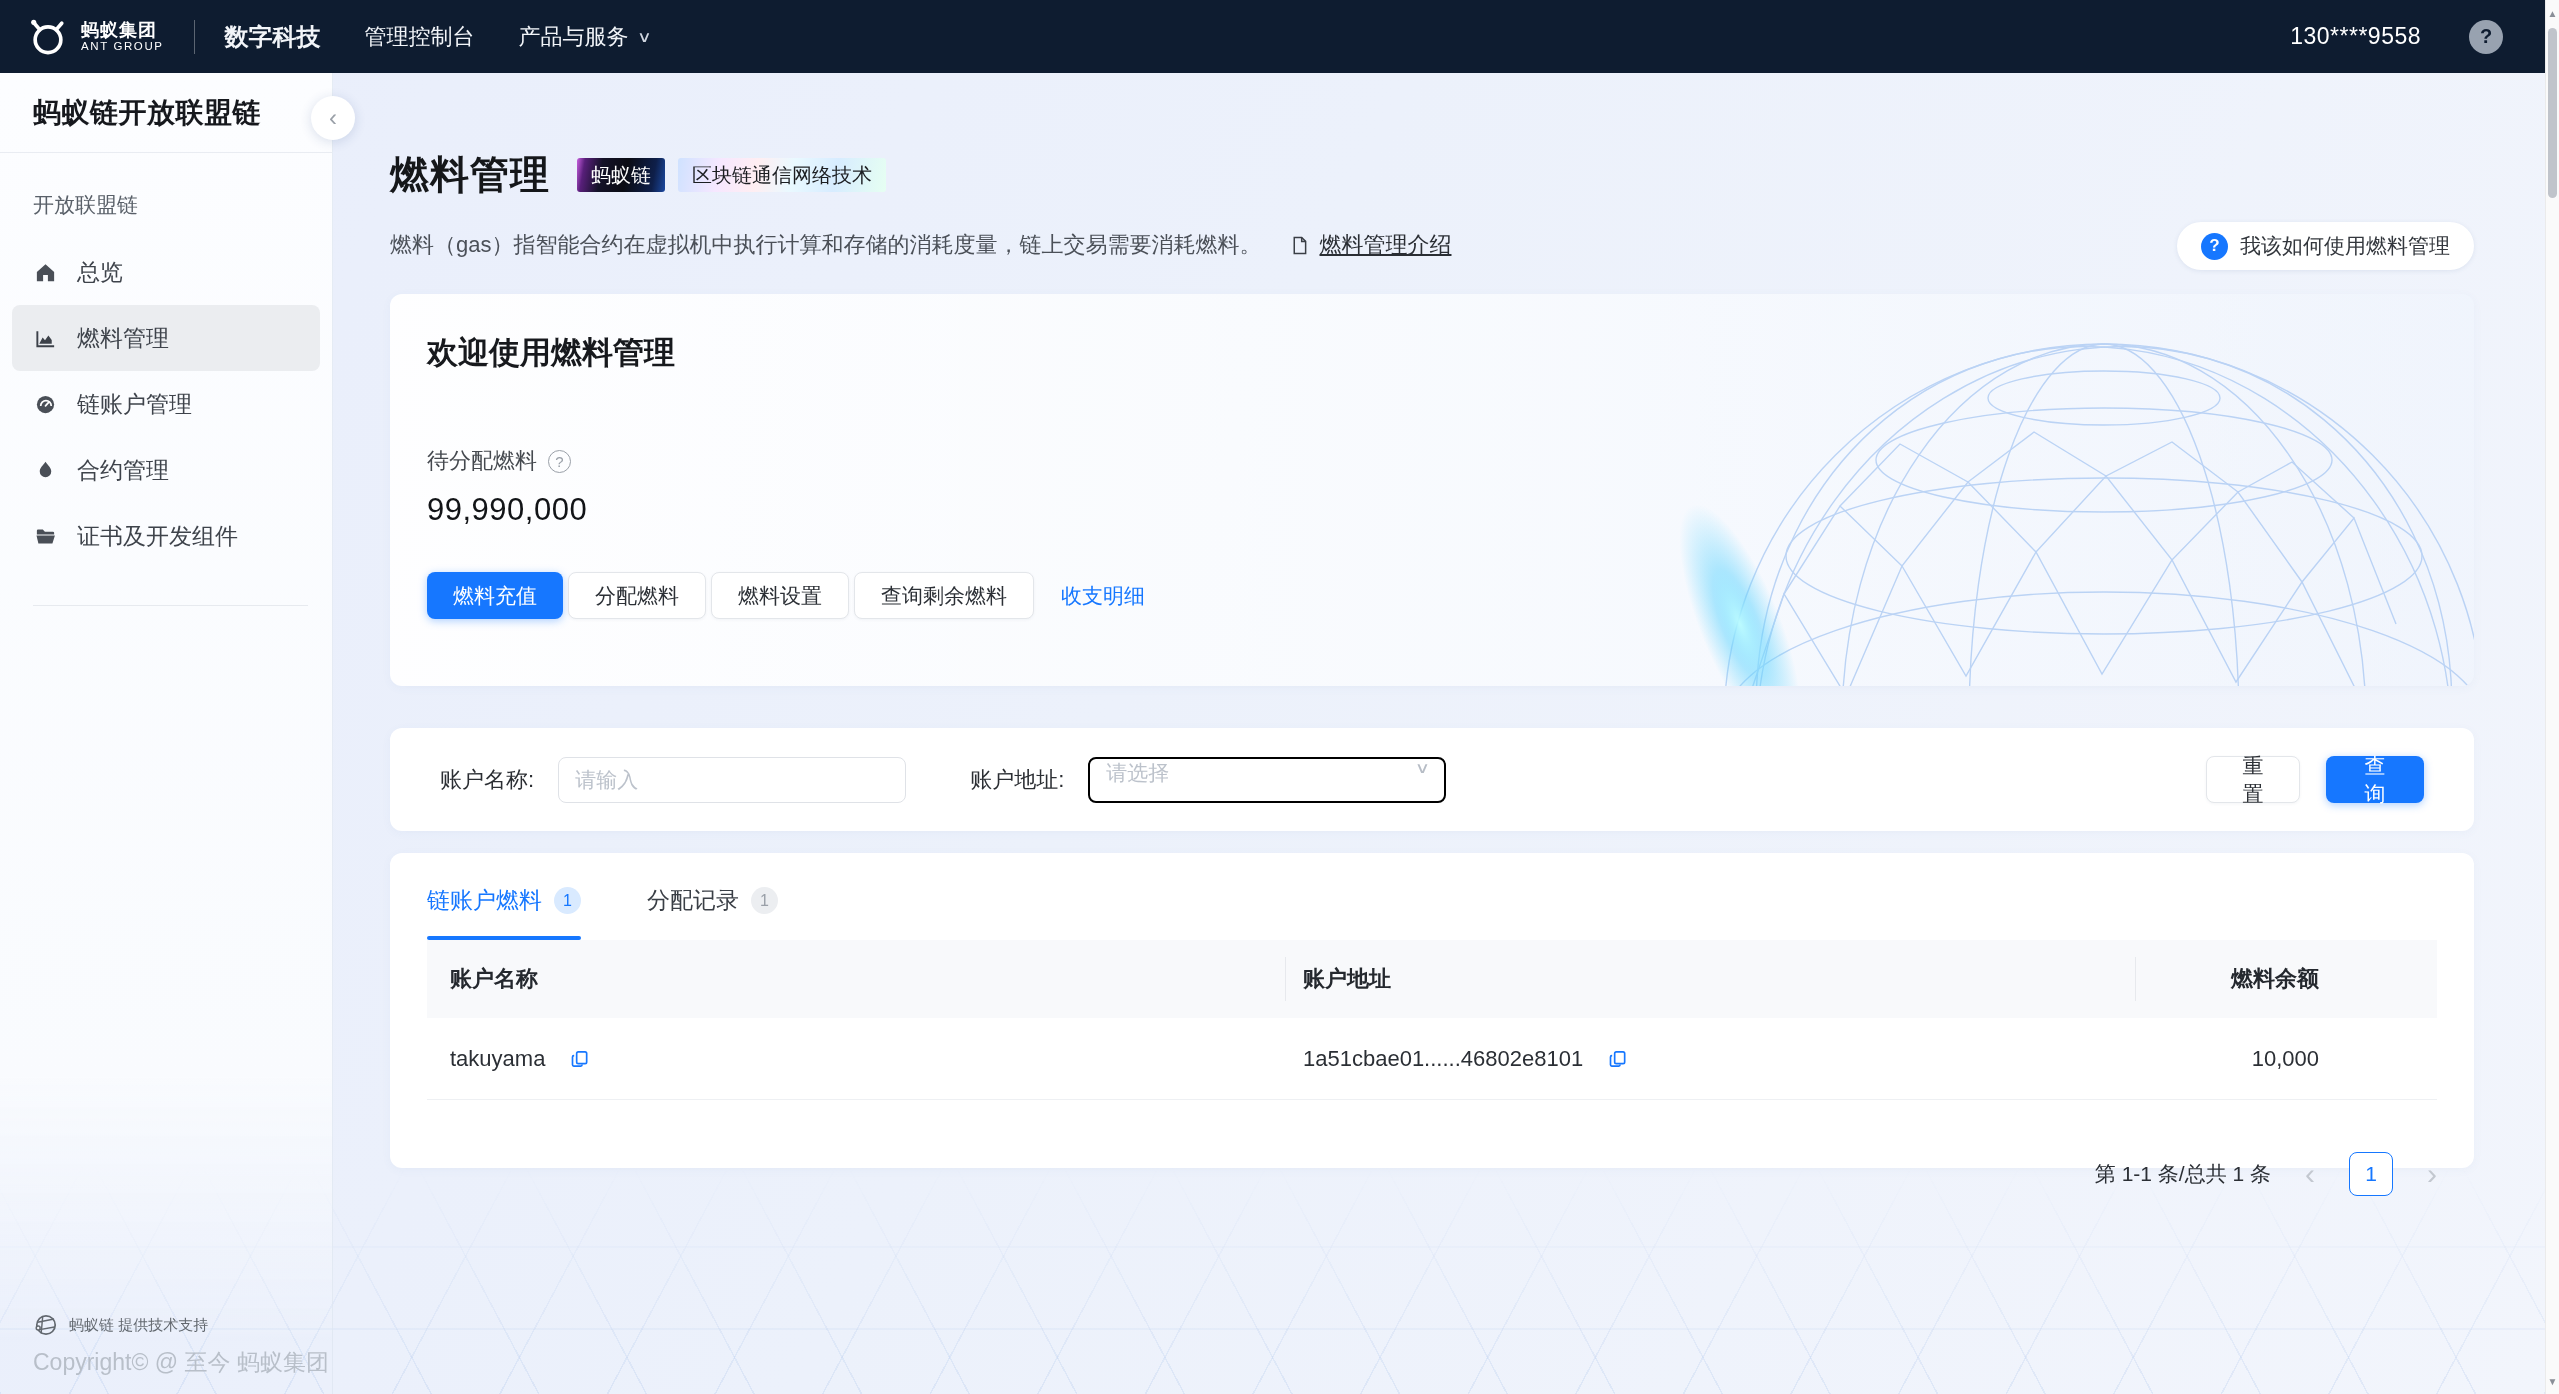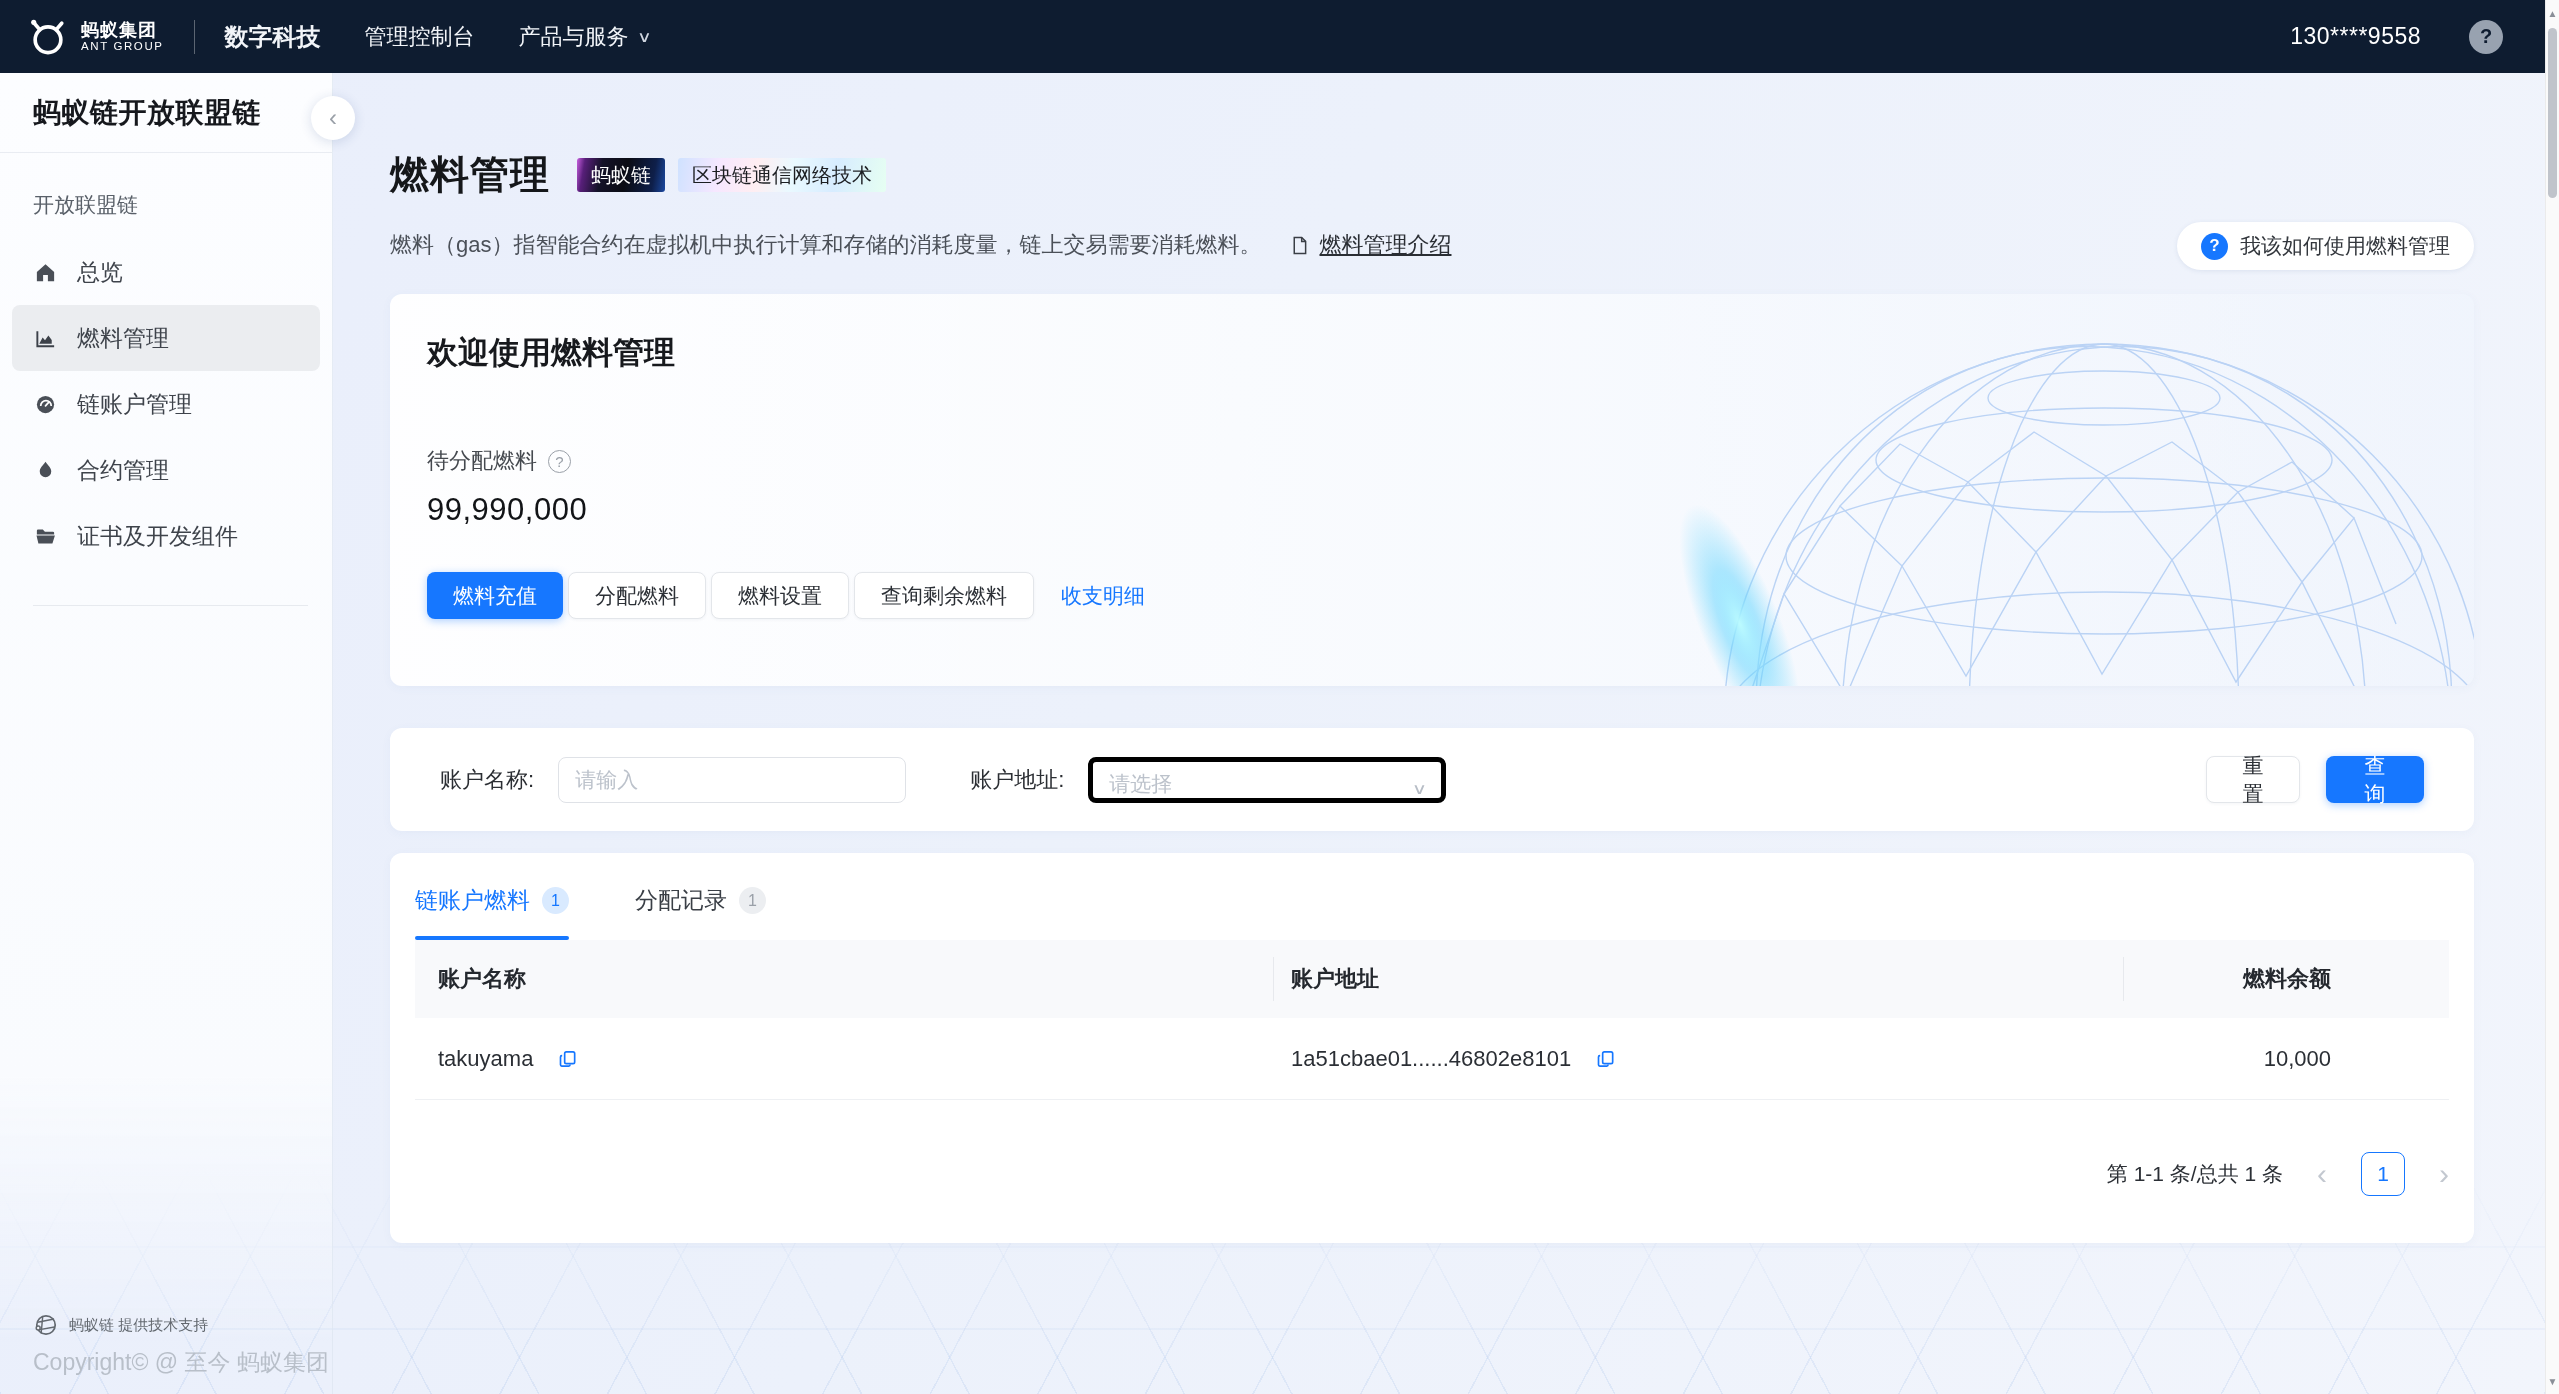--- a/index.html
+++ b/index.html
@@ -96,30 +96,30 @@
   .link-blue{ color:#1677ff; font-size:21px; margin-left:22px; cursor:pointer; }
   .sphere{ position:absolute; right:0; top:0; height:100%; width:1250px; pointer-events:none; z-index:1;}
 
   
   .filter-card{ margin-top:42px; height:103px; display:flex; align-items:center; padding:0 50px;gap:10px; }
   .f-label{ font-size:22px; color:#2b2e33; }
   .f-input{ width:348px; height:46px; margin-left:14px; border:1px solid #dfe2e7; border-radius:8px;
     padding:0 16px; font-size:21px; color:#33373d; font-family:inherit; outline:none; background:#fff;}
   .f-input::placeholder{ color:#bcc2cb; }
   .f-label2{ margin-left:54px; }
-  .f-select{ width:358px; height:46px; margin-left:14px; border:5px solid #000000; border-radius:8px;
-    padding:0 16px; display:flex; align-items:flex-end; justify-content:space-between; cursor:pointer; background:#fff;}
+  .f-select{ width:358px; height:46px; margin-left:14px; border:2px solid #000000; border-radius:8px;
+    padding:0 16px; display:flex; align-items:flex-start; justify-content:space-between; cursor:pointer; background:#fff;}
   .f-select .ph{ font-size:21px; color:#bcc2cb; }
   .f-select .caret{ font-size:15px; color:#b7bdc6; transform:scaleX(1.4); }
   .f-spacer{ flex:1; }
   .btn-reset{ width:94px; }
   .btn-search{ width:98px; margin-left:16px; }
 
   
-  .table-card{ margin-top:22px; height:390px; padding:0 25px; }
+  .table-card{ margin-top:22px; height:315px; padding:0 37px; }
   .tabs{ display:flex; gap:66px; padding-top:32px; }
   .tab{ display:flex; align-items:center; gap:12px; font-size:23px; padding-bottom:24px; position:relative; cursor:pointer;}
   .tab.active{ color:#1677ff; }
   .tab.active::after{ content:""; position:absolute; left:0; right:0; bottom:0; height:4px; border-radius:2px; background:#1677ff;}
   .tab.inactive{ color:#3a3f46; }
   .tab-badge{ width:27px; height:27px; border-radius:50%; font-size:16px; display:flex; align-items:center; justify-content:center;}
   .tab-badge.blue{ background:#d9eaff; color:#1677ff; }
   .tab-badge.gray{ background:#eceef1; color:#9aa0a8; }
   .thead{ height:78px; background:#f8f9fb; display:flex; align-items:center; font-size:22px; font-weight:bold; color:#24282e; position:relative;}
   .thead .vline{ position:absolute; top:17px; height:44px; width:1px; background:#e7e9ed; }

